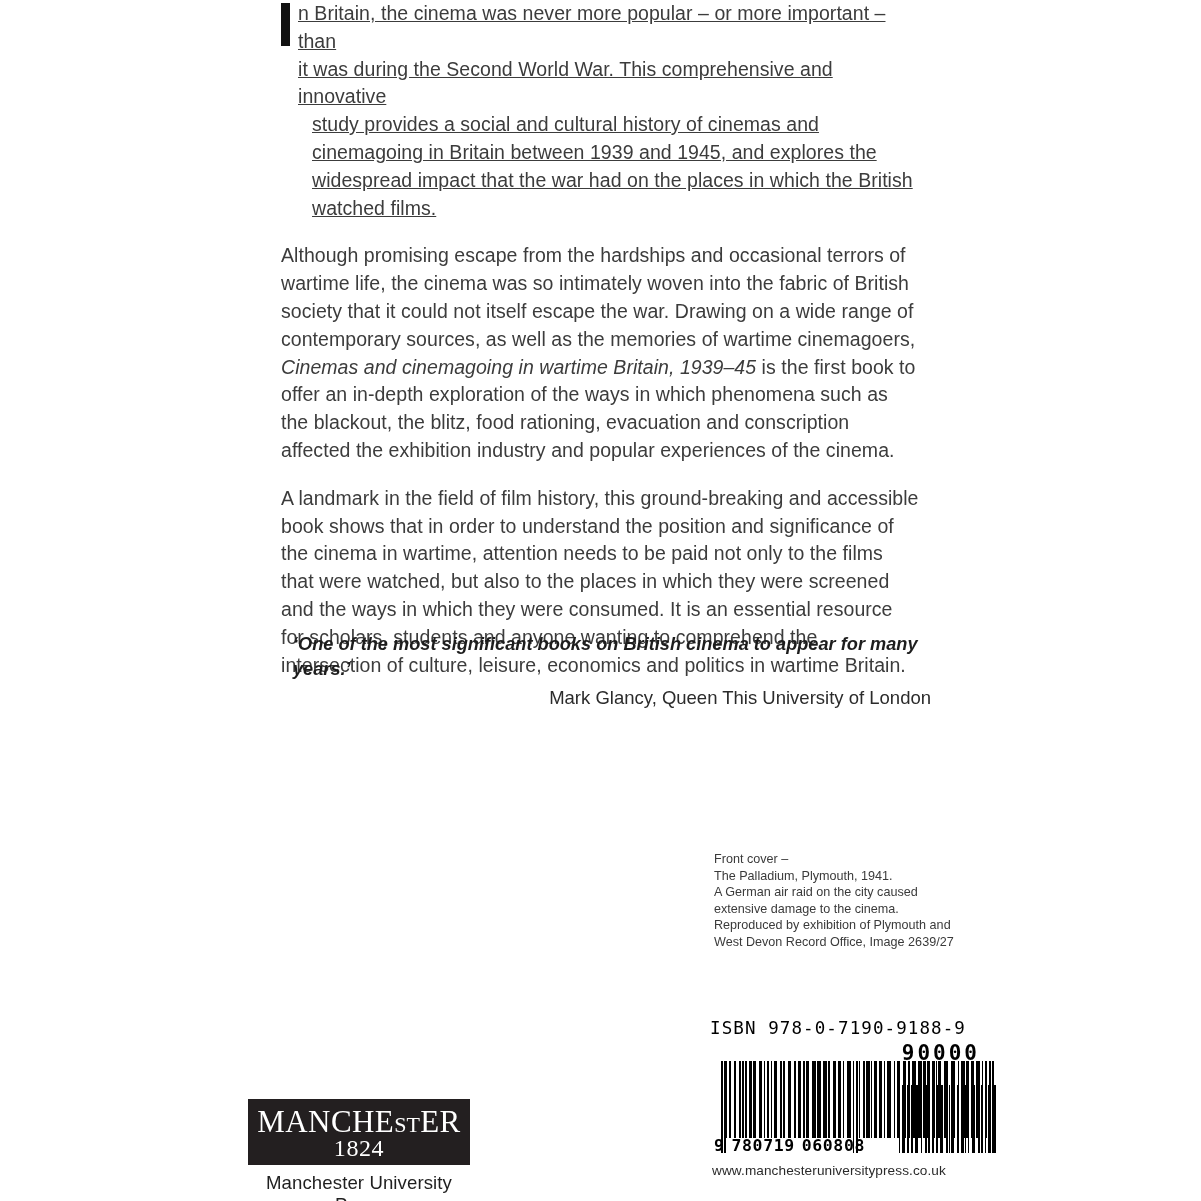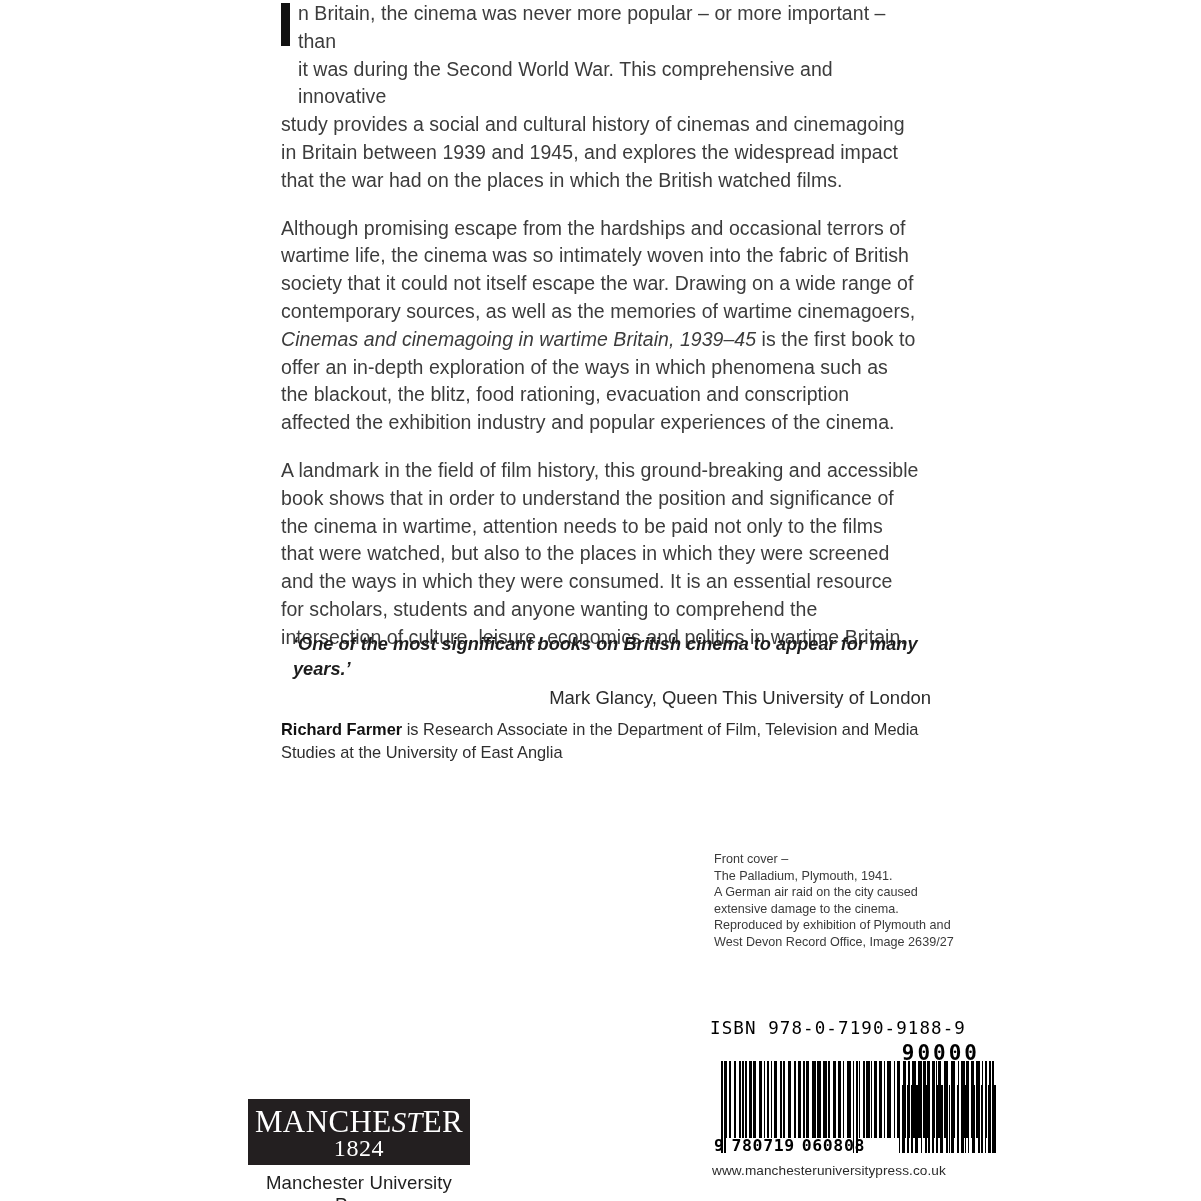--- a/index.html
+++ b/index.html
@@ -32,32 +32,34 @@
     line-height: 27.8px;
     color: #3c3c3c;
     letter-spacing: 0.05px;
     margin: 0 0 20px 0;
     text-align: left;
     font-weight: 400;
   }
   .para.first {
     position: relative;
     text-indent: 0;
+    text-decoration: underline;
   }
   .dropcap-bar {
     position: absolute;
     left: 0px;
     top: 3px;
     width: 9px;
     height: 43px;
     background: #111111;
   }
   .para.first .flowtext {
     display: block;
     padding-left: 0;
+    margin-left: 31px;
   }
   .para.first .line-indent-1,
   .para.first .line-indent-2 {
     display: block;
     padding-left: 17px;
   }
   .para em, .para .ital {
     font-style: italic;
   }
 
@@ -216,23 +218,22 @@
     right: 0;
     top: 7px;
     text-align: center;
     font-family: "Liberation Serif", "DejaVu Serif", serif;
     font-size: 31px;
     line-height: 31px;
     color: #ffffff;
     letter-spacing: 0.4px;
   }
   .logo-word .sc {
-    font-size: 29px;
+    font-size: 22px;
     letter-spacing: 0.2px;
-    font-style: italic;
   }
   .logo-year {
     position: absolute;
     left: 0;
     right: 0;
     top: 37px;
     text-align: center;
     font-family: "Liberation Serif", "DejaVu Serif", serif;
     font-size: 24px;
     line-height: 24px;
@@ -264,23 +265,20 @@
     <p class="para"><span>Although promising escape from the hardships and occasional terrors of wartime life, the cinema was so intimately woven into the fabric of British society that it could not itself escape the war. Drawing on a wide range of contemporary sources, as well as the memories of wartime cinemagoers, </span><span class="ital">Cinemas and cinemagoing in wartime Britain, 1939–45</span><span> is the first book to offer an in-depth exploration of the ways in which phenomena such as the blackout, the blitz, food rationing, evacuation and conscription affected the exhibition industry and popular experiences of the cinema.</span></p>
 
     <p class="para">A landmark in the field of film history, this ground-breaking and accessible book shows that in order to understand the position and significance of the cinema in wartime, attention needs to be paid not only to the films that were watched, but also to the places in which they were screened and the ways in which they were consumed. It is an essential resource for scholars, students and anyone wanting to comprehend the intersection of culture, leisure, economics and politics in wartime Britain.</p>
   </div>
 
   <div class="quote-block">
     <p class="quote-text">‘One of the most significant books on British cinema to appear for many years.’</p>
     <p class="quote-attrib">Mark Glancy, Queen This University of London</p>
   </div>
 
-  <div class="bio-block">
-    <p class="bio-text"><span class="name">Richard Farmer</span><span> is Research Associate in the Department of Film, Television and Media Studies at the University of East Anglia</span></p>
-  </div>
 
   <div class="credit-block">
     <p class="credit-line">Front cover –</p>
     <p class="credit-line">The Palladium, Plymouth, 1941.</p>
     <p class="credit-line">A German air raid on the city caused</p>
     <p class="credit-line">extensive damage to the cinema.</p>
     <p class="credit-line">Reproduced by exhibition of Plymouth and</p>
     <p class="credit-line">West Devon Record Office, Image 2639/27</p>
   </div>
 

